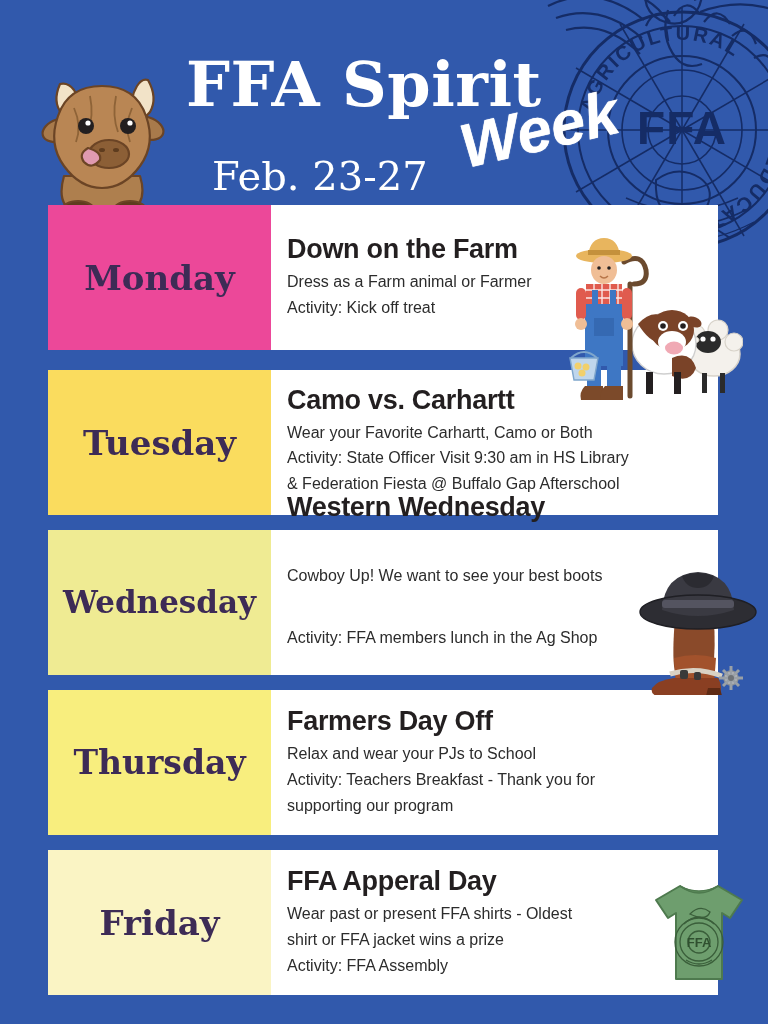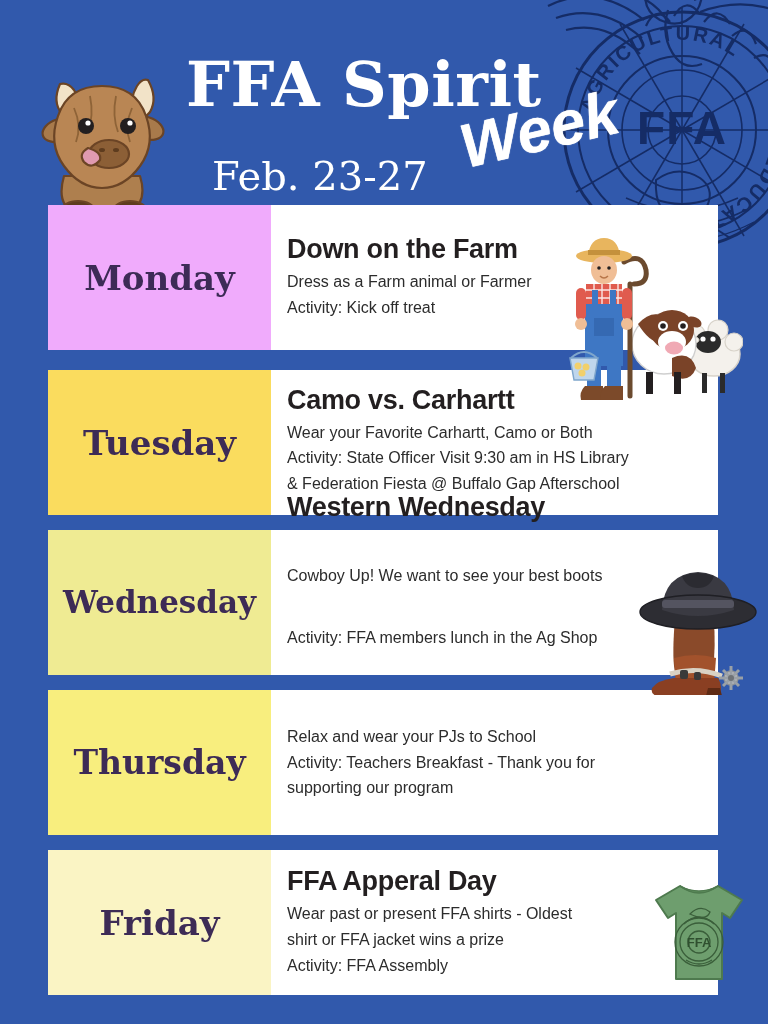--- a/index.html
+++ b/index.html
@@ -305,21 +305,21 @@
     </div>
 
     <div class="title-main">FFA Spirit</div>
     <div class="title-dates">Feb. 23-27</div>
     <div class="title-week">Week</div>
   </div>
 
   <div class="rows">
 
     <div class="row" id="row-monday">
-      <div class="day-cell" style="background: #f0abfc;">
+      <div class="day-cell" style="background: #ec4899;">
         <span class="day-label">Monday</span>
       </div>
       <div class="detail-cell">
         <div class="detail-title">Down on the Farm</div>
         <div class="detail-line">Dress as a Farm animal or Farmer</div>
         <div class="detail-line">Activity: Kick off treat</div>
       </div>
     </div>
 
     <div class="row" id="row-tuesday">
@@ -344,20 +344,21 @@
         <div class="detail-line">Activity: FFA members lunch in the Ag Shop</div>
         <div class="detail-line">(Pizza!)</div>
       </div>
     </div>
 
     <div class="row" id="row-thursday">
       <div class="day-cell" style="background: rgb(248, 238, 126);">
         <span class="day-label">Thursday</span>
       </div>
       <div class="detail-cell">
+        <div class="detail-title">Farmers Day Off</div>
         <div class="detail-line">Relax and wear your PJs to School</div>
         <div class="detail-line">Activity: Teachers Breakfast - Thank you for</div>
         <div class="detail-line">supporting our program</div>
       </div>
     </div>
 
     <div class="row" id="row-friday">
       <div class="day-cell" style="background: rgb(250, 244, 196);">
         <span class="day-label">Friday</span>
       </div>

